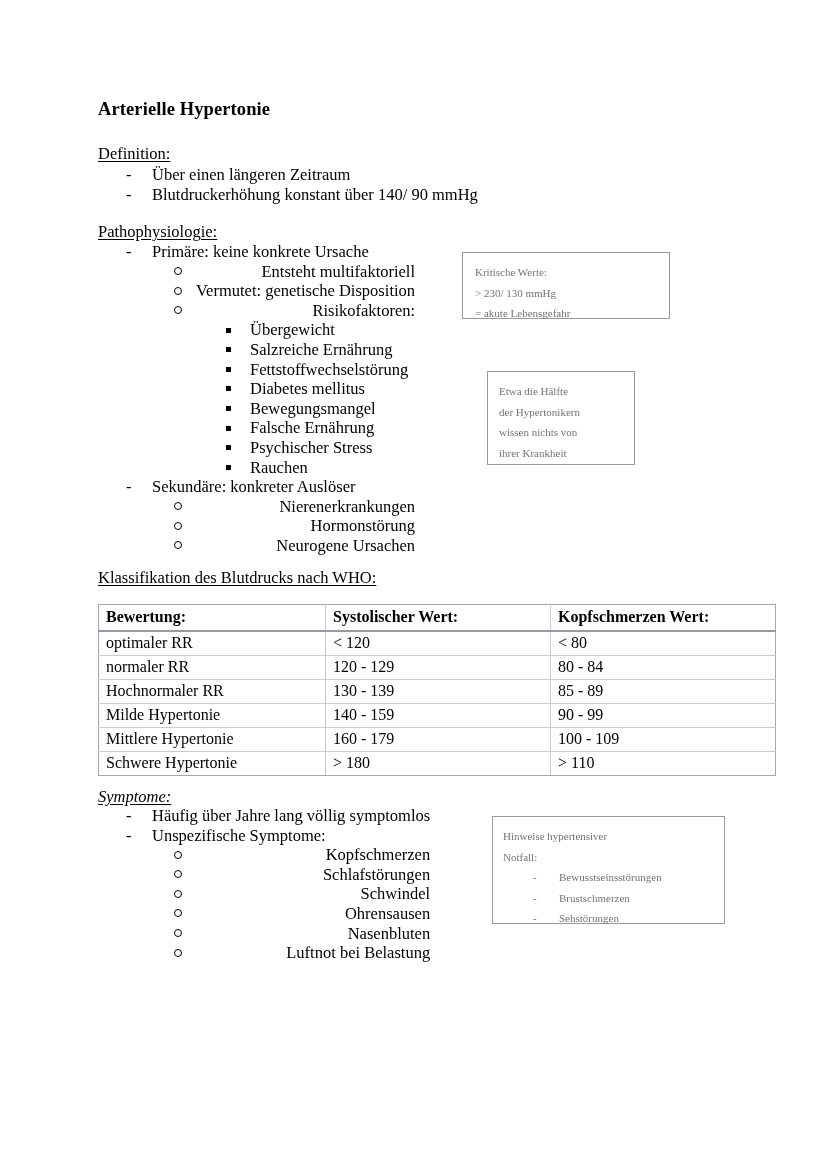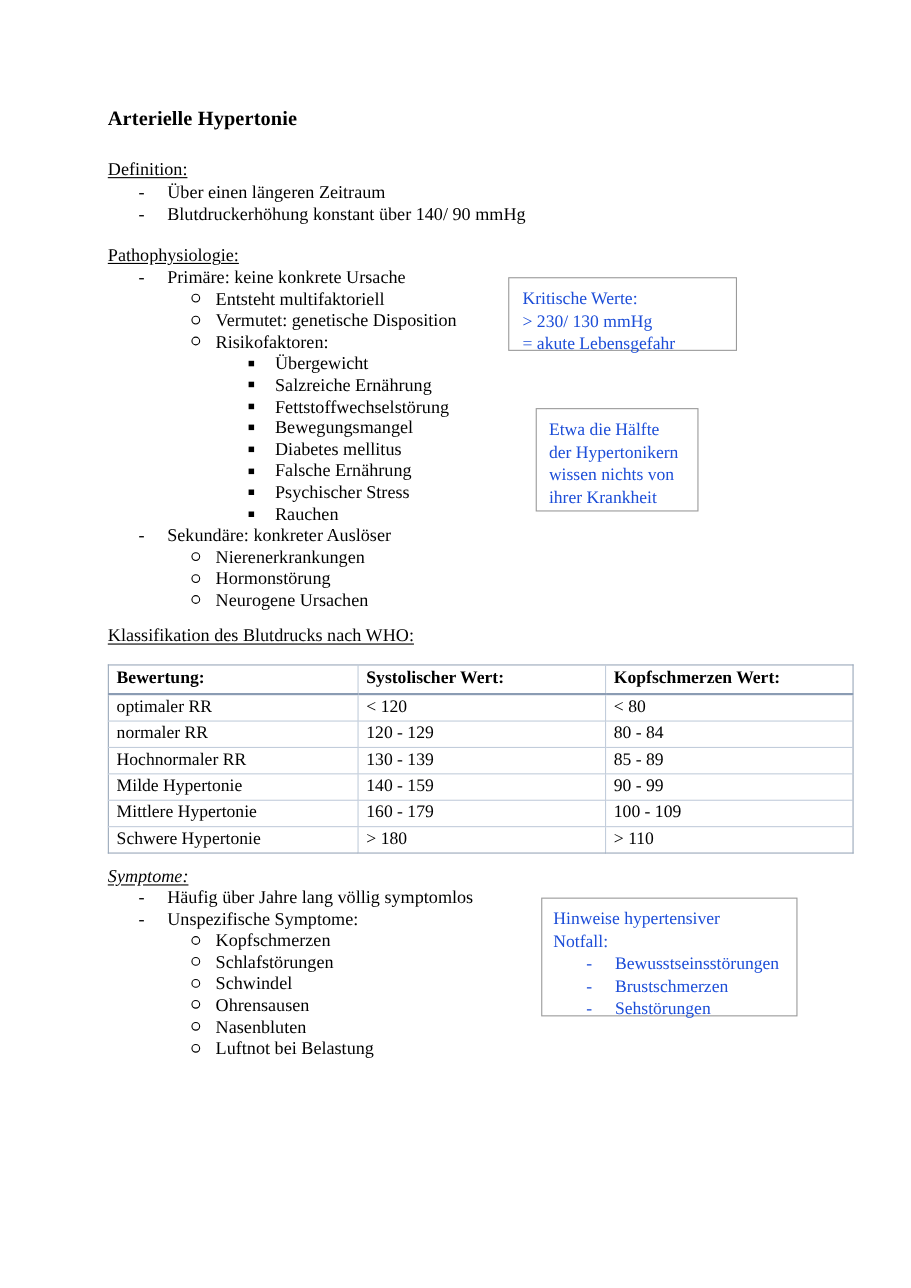--- a/index.html
+++ b/index.html
@@ -52,21 +52,21 @@
     white-space: nowrap;
     height: 19.6px;
   }
   .bullet {
     position: absolute;
     display: inline-block;
     text-align: left;
   }
   .lvl1 { padding-left: 54px; }
   .lvl1 > .bullet { left: 28px; }
-  .lvl2 { padding-left: 98px; }
+  .lvl2 { padding-left: 98px; text-align: right; }
   .lvl2 > .bullet { left: 76px; font-size: 13px; }
   .lvl3 { padding-left: 152px; }
   .lvl3 > .bullet { left: 128px; }
 
   .sq {
     display: inline-block;
     width: 5px;
     height: 5px;
     background: #000;
     vertical-align: middle;
@@ -81,22 +81,22 @@
     vertical-align: middle;
     margin-bottom: 3px;
     box-sizing: content-box;
   }
 
   
   .callout {
     position: absolute;
     border: 1px solid #9a9a9a;
     background: #ffffff;
-    color: #1d4ed8;
-    font-size: 16px;
+    color: #737373;
+    font-size: 11px;
     line-height: 20.5px;
     box-sizing: border-box;
   }
   .callout .ctext {
     white-space: nowrap;
   }
   .callout .cli {
     position: relative;
     padding-left: 56px;
     white-space: nowrap;
@@ -184,25 +184,25 @@
     <div class="li lvl3">
       <span class="bullet"><span class="sq"></span></span>
       <span>Salzreiche Ernährung</span>
     </div>
     <div class="li lvl3">
       <span class="bullet"><span class="sq"></span></span>
       <span>Fettstoffwechselstörung</span>
     </div>
     <div class="li lvl3">
       <span class="bullet"><span class="sq"></span></span>
+      <span>Diabetes mellitus</span>
+    </div>
+    <div class="li lvl3">
+      <span class="bullet"><span class="sq"></span></span>
       <span>Bewegungsmangel</span>
-    </div>
-    <div class="li lvl3">
-      <span class="bullet"><span class="sq"></span></span>
-      <span>Diabetes mellitus</span>
     </div>
     <div class="li lvl3">
       <span class="bullet"><span class="sq"></span></span>
       <span>Falsche Ernährung</span>
     </div>
     <div class="li lvl3">
       <span class="bullet"><span class="sq"></span></span>
       <span>Psychischer Stress</span>
     </div>
     <div class="li lvl3">

